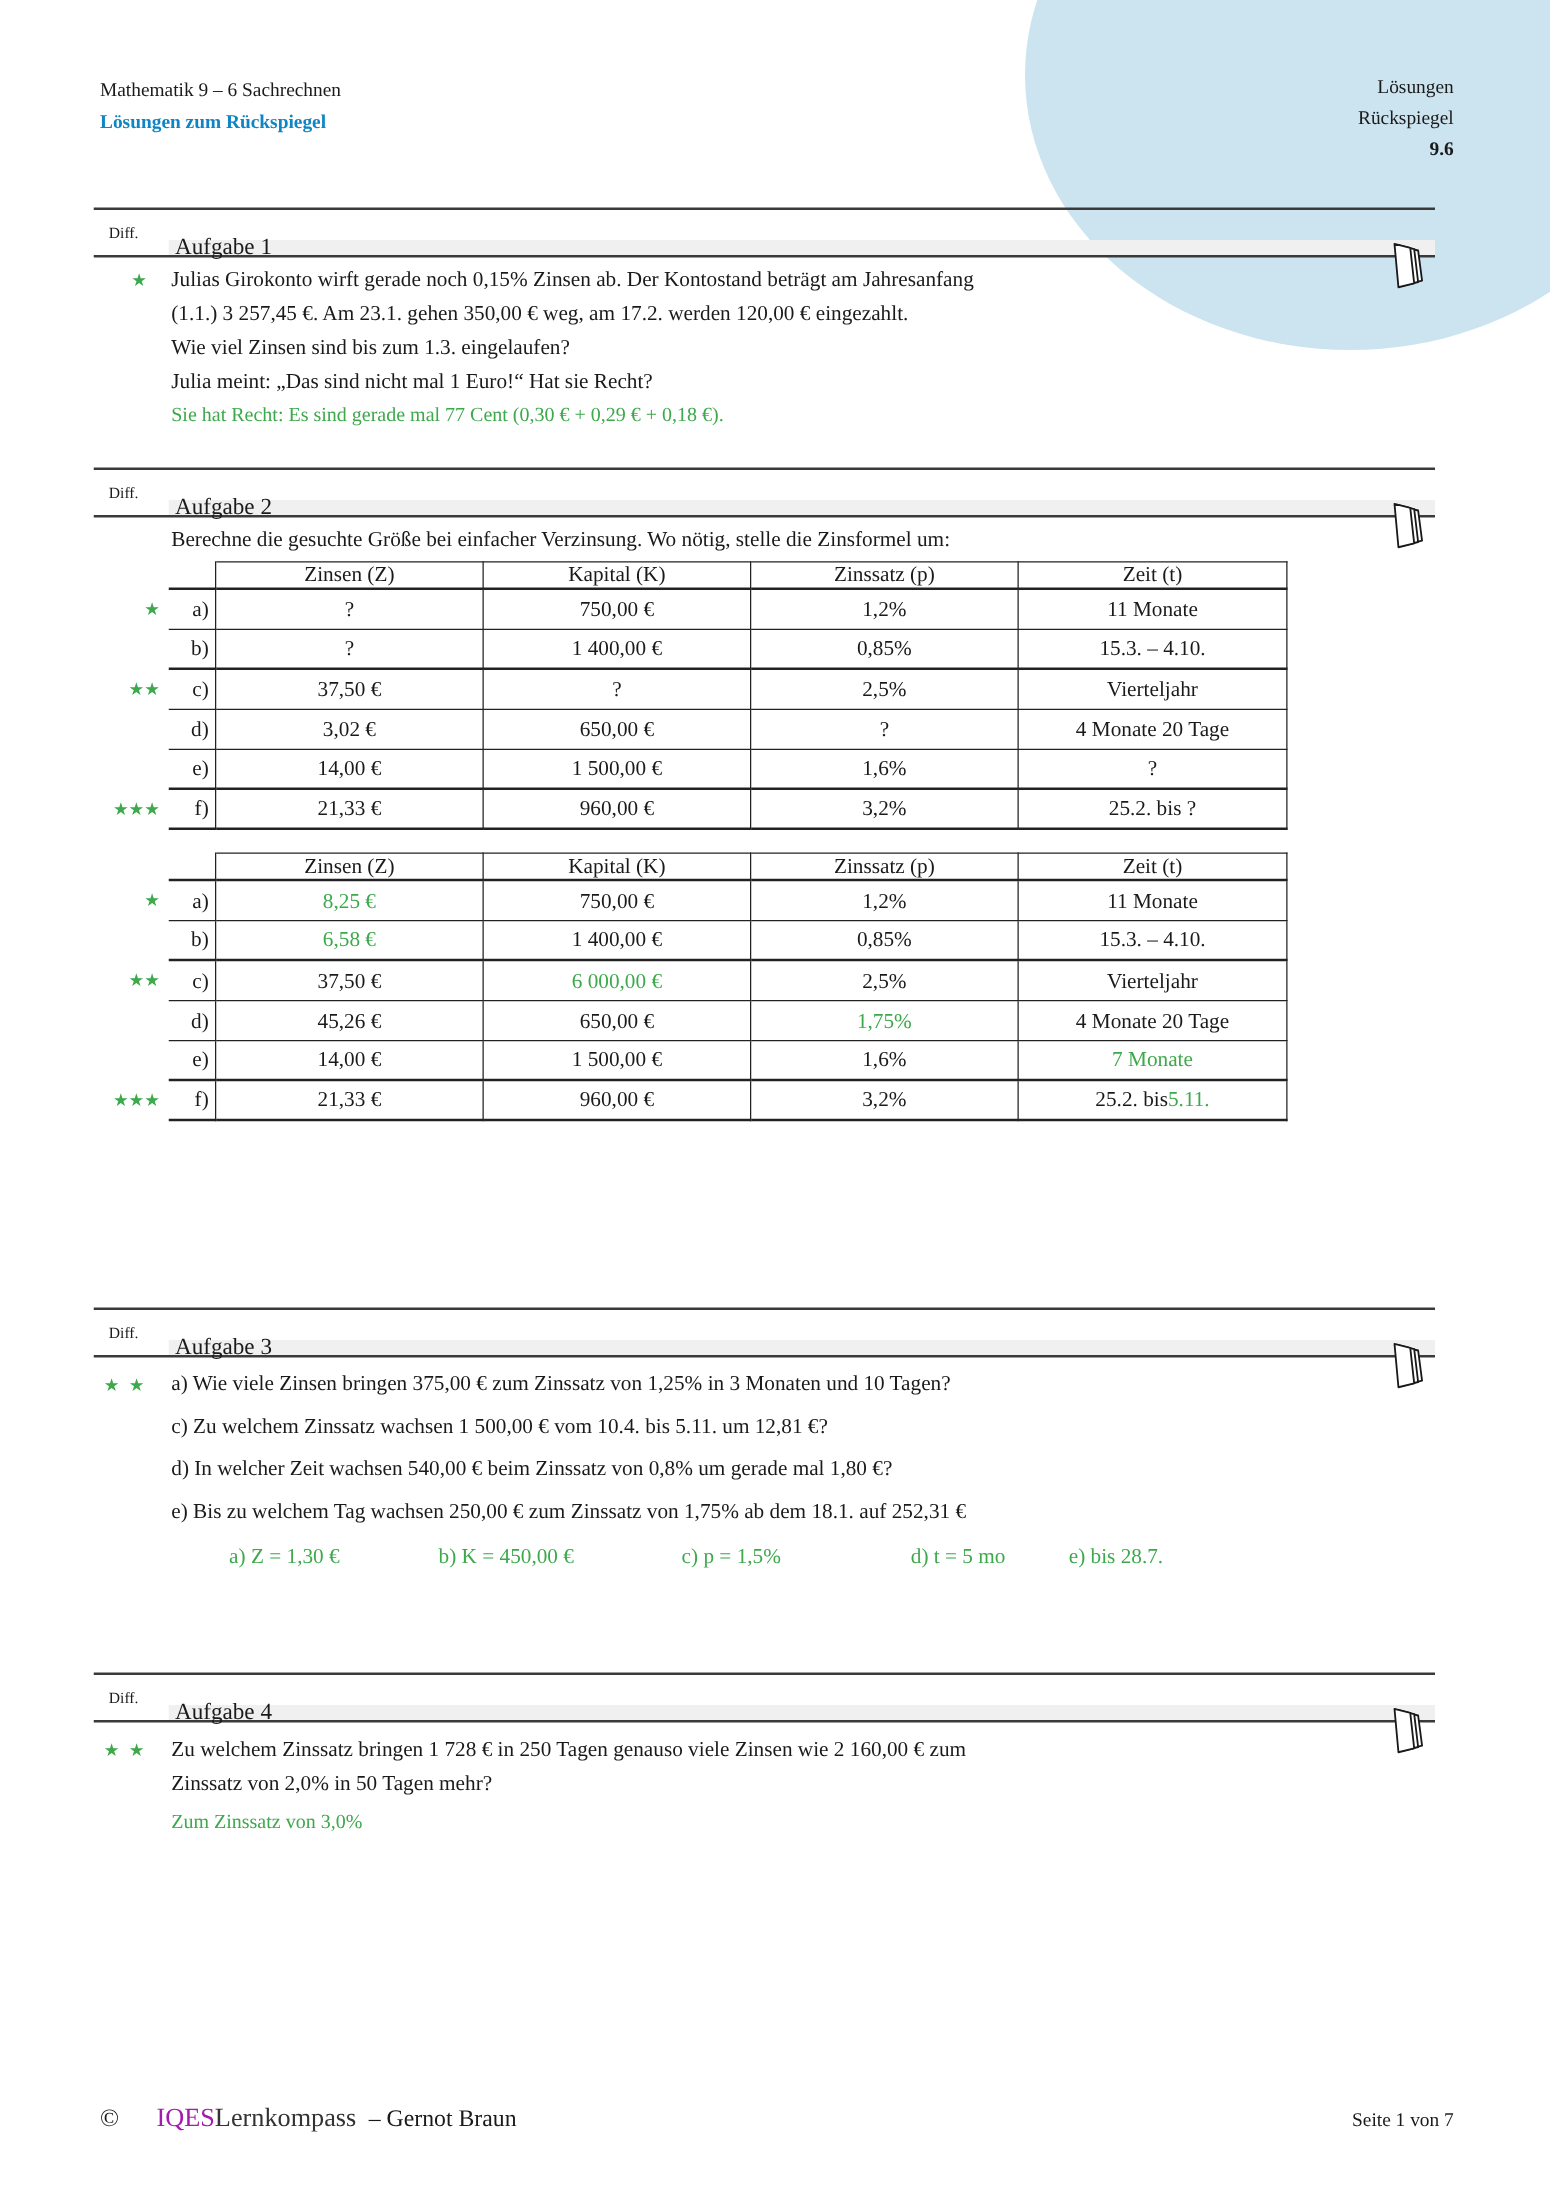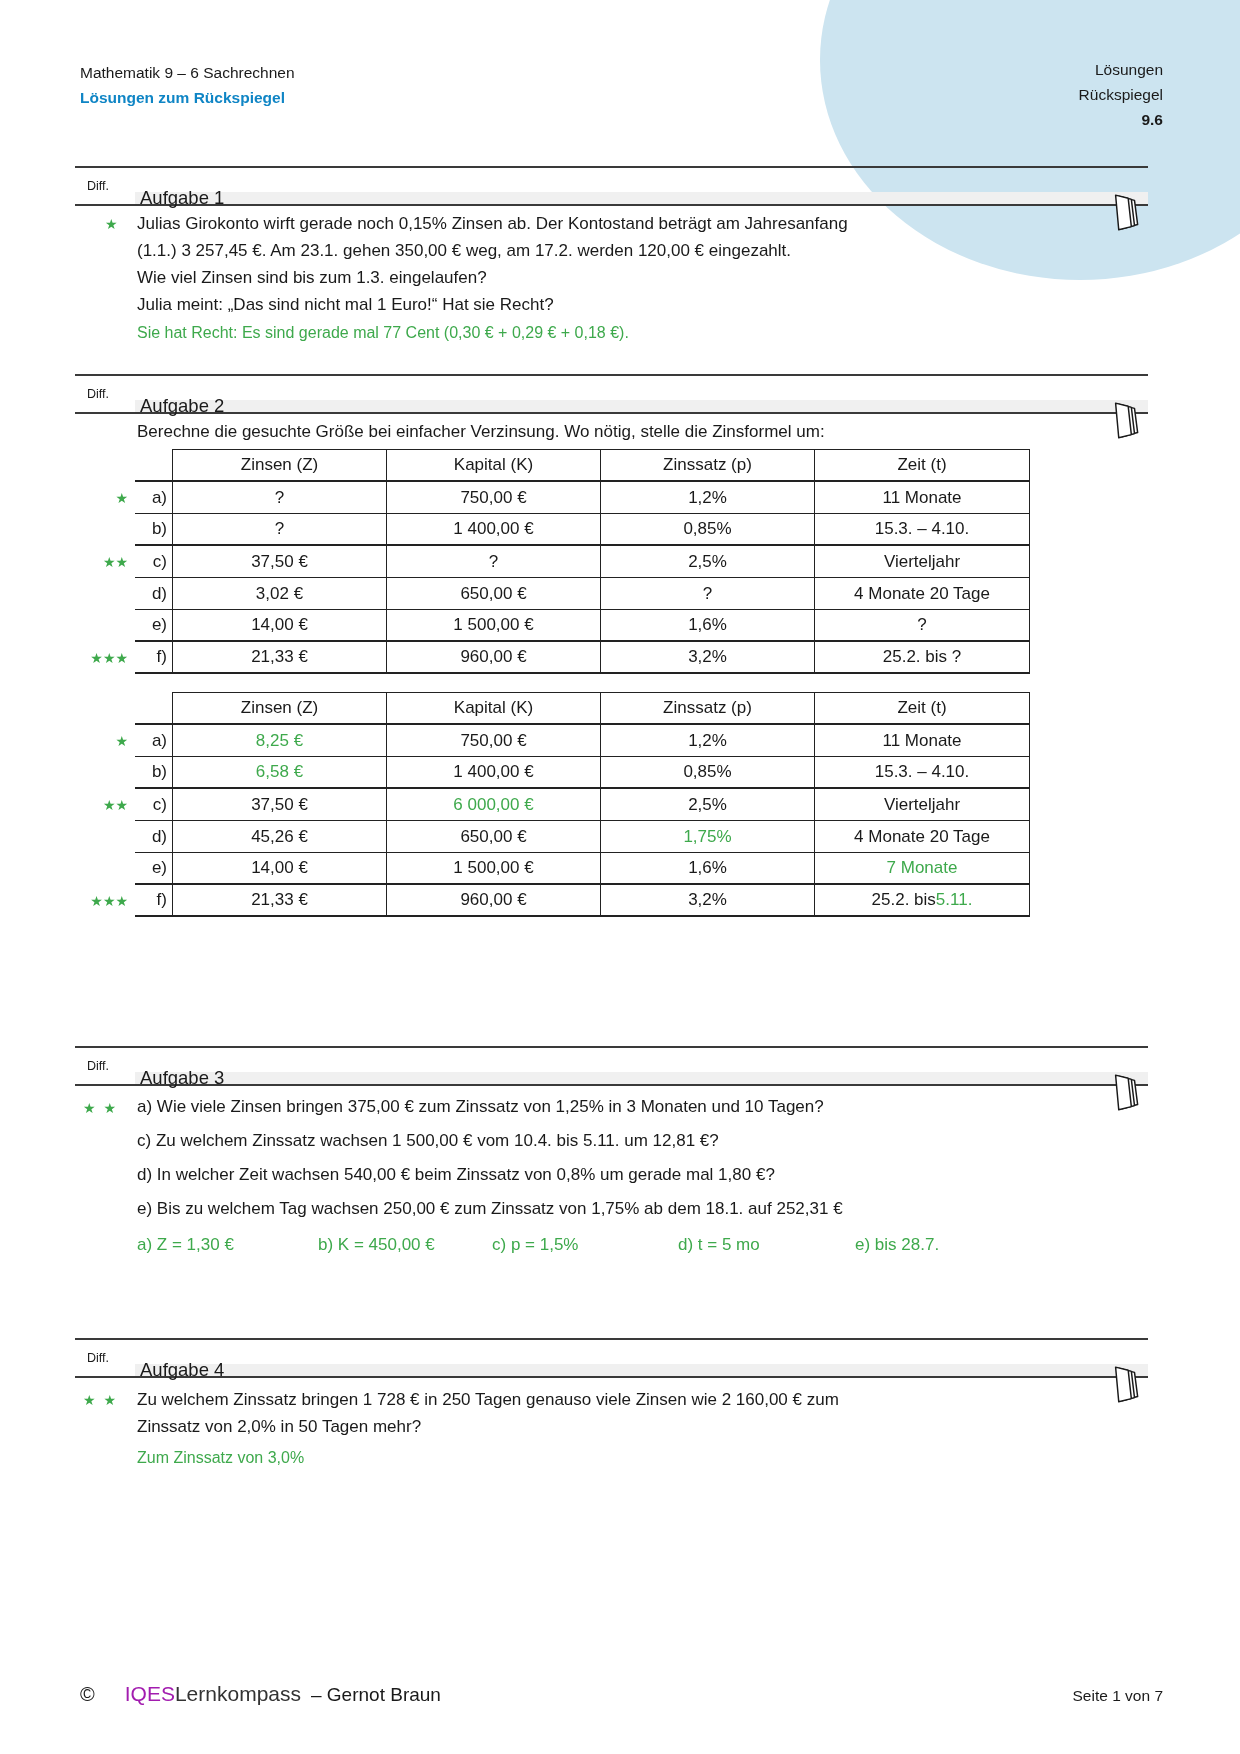--- a/index.html
+++ b/index.html
@@ -1,17 +1,17 @@
 <!DOCTYPE html>
 <html><head>
 <meta charset="utf-8">
 <style>
   html,body{margin:0;padding:0;background:#fff;}
   .page{position:relative;width:1240px;height:1754px;background:#ffffff;overflow:hidden;
-        font-family:Liberation Sans, sans-serif;color:#1a1a1a;}
+        font-family:Liberation Serif, serif;color:#1a1a1a;}
   
   .corner{position:absolute;top:-160px;right:-100px;width:520px;height:440px;
           border-radius:50%;background:#cce4f0;z-index:0;}
   
   .hdr-left{position:absolute;top:60px;left:80px;font-size:15.5px;line-height:25px;z-index:2;}
   .hdr-left .sub{color:#0f85c5;font-weight:bold;}
   .hdr-right{position:absolute;top:57px;right:77px;text-align:right;font-size:15.5px;
              line-height:25px;z-index:2;}
   .hdr-right .code{font-weight:bold;}
   
@@ -34,27 +34,27 @@
   .star-left{left:8px;}
   
   .ztable{display:grid;grid-template-columns:60px 38px 214px 214px 214px 215px;margin-top:4px;}
   .t2{margin-top:18px;}
   .zc{height:32px;display:flex;align-items:center;justify-content:center;font-size:17px;
       box-sizing:border-box;}
   .zs{justify-content:flex-end;padding-right:7px;color:#3ea94c;font-size:14px;border:none;}
   .zl{border-right:1.5px solid #222;border-bottom:1px solid #222;justify-content:flex-end;
       padding-right:5px;}
   .zd{border-right:1px solid #222;border-bottom:1px solid #222;}
-  .zh{height:33px;}
+  .zh{height:23px;}
   .zh.zl{border-bottom:2.5px solid #222;}
   .zh.zd{border-top:1.2px solid #222;border-bottom:2.5px solid #222;}
   .thick{border-bottom-width:2.5px;}
   
   .ansrow{display:flex;margin-top:13px;}
-  .ansitem{font-size:17px;white-space:nowrap;color:#3ea94c;}
+  .ansitem{font-size:17px;white-space:nowrap;color:#3ea94c;text-align:center;}
   .ansrow .ansitem:nth-child(1){width:181px;}
   .ansrow .ansitem:nth-child(2){width:174px;}
   .ansrow .ansitem:nth-child(3){width:186px;}
   .ansrow .ansitem:nth-child(4){width:177px;}
   
   .footer{position:absolute;left:80px;right:77px;top:1682px;display:flex;
           align-items:baseline;z-index:1;}
   .copy{font-size:20px;margin-right:6px;}
   .iqes{font-size:21px;color:#a21caf;margin-left:24px;}
   .lern{font-size:21px;color:#333;}

